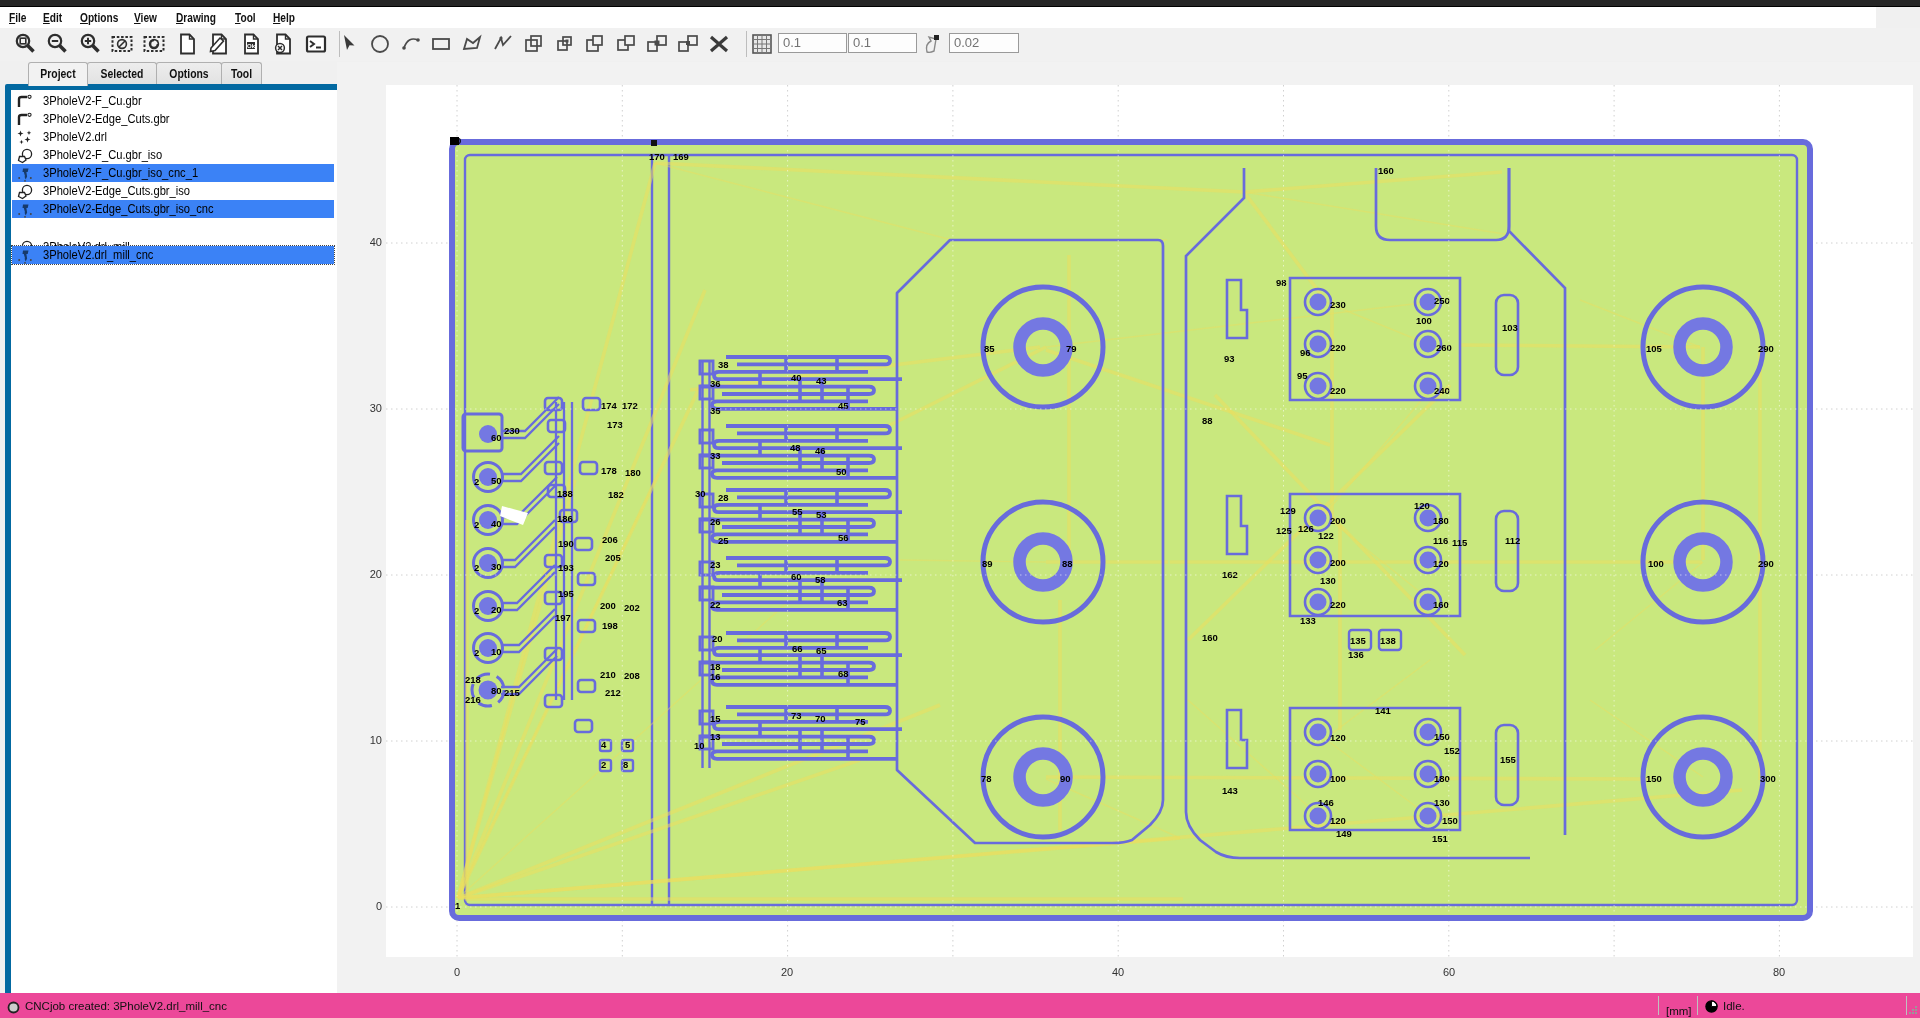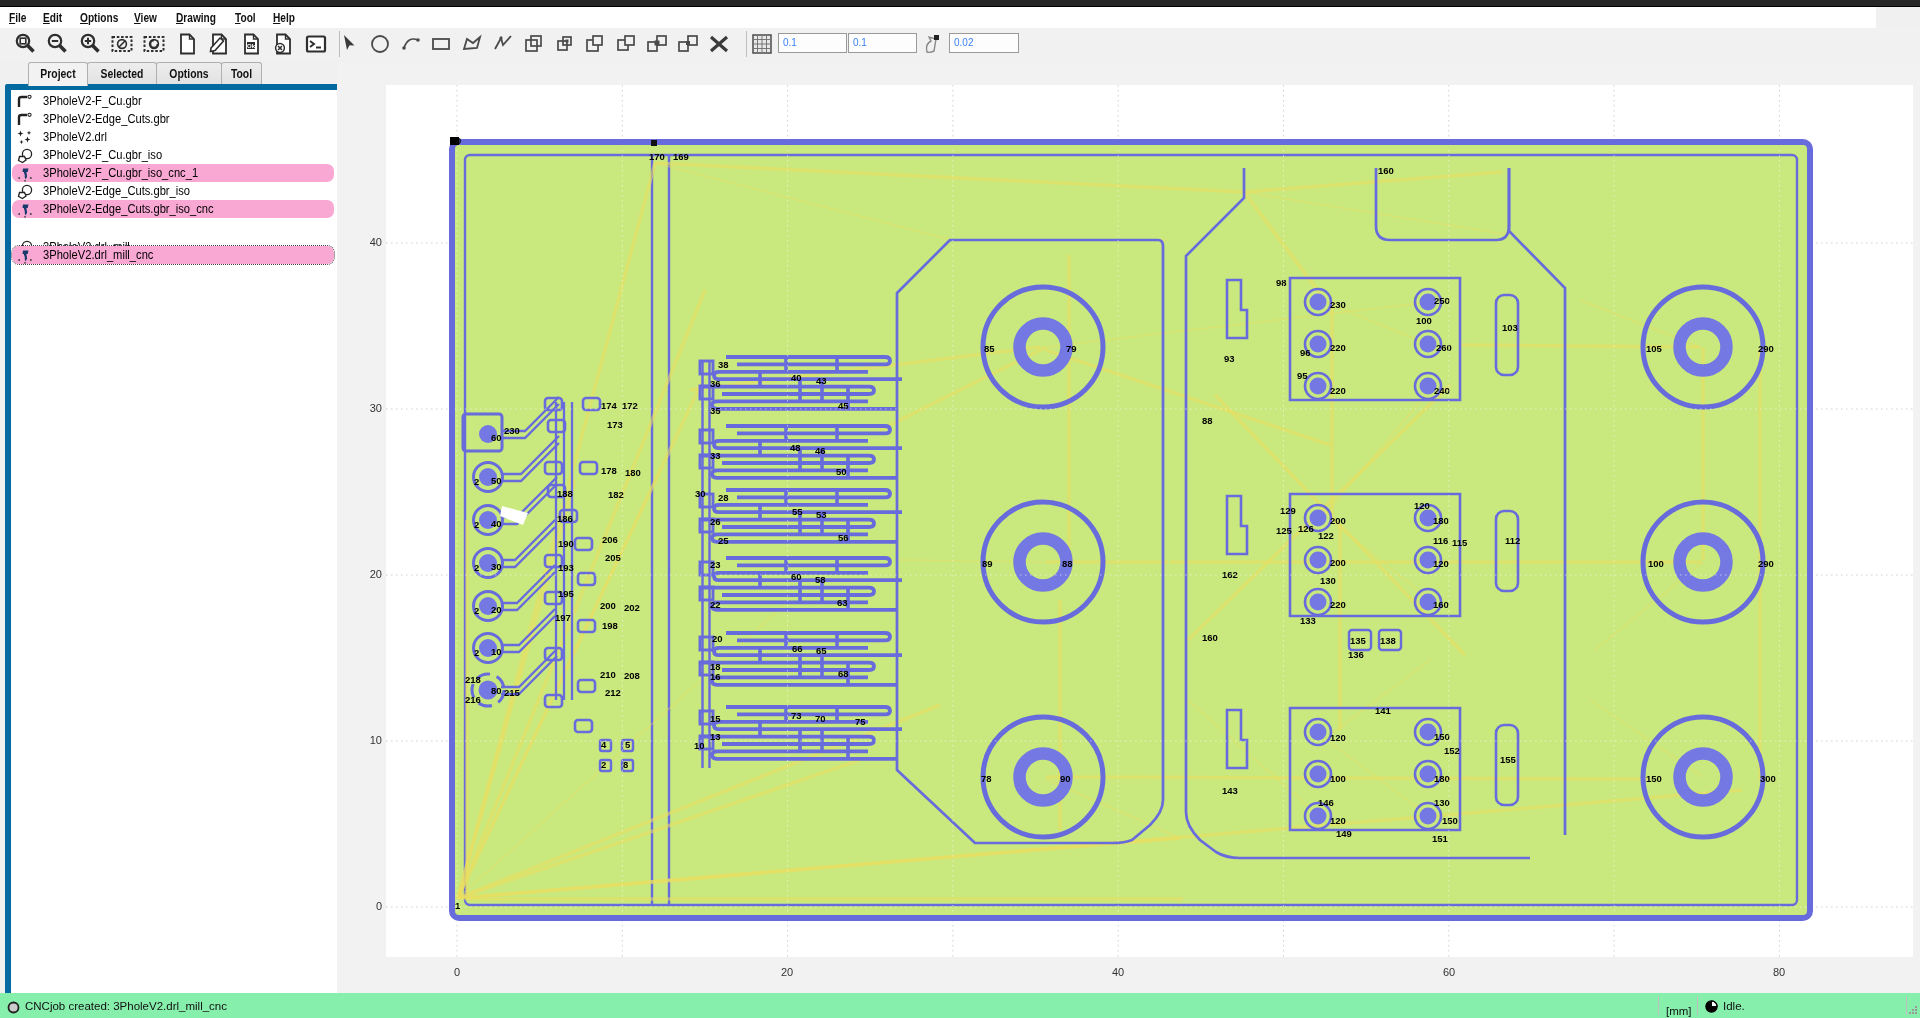--- a/index.html
+++ b/index.html
@@ -5,33 +5,33 @@
 .abs{position:absolute;}
 #topstrip{left:0;top:0;width:1920px;height:6px;background:#262626;border-bottom:1px solid #000;}
 #menubar{left:0;top:7px;width:1876px;height:21px;background:#ffffff;}
 .mitem{position:absolute;top:3px;font-size:13px;font-weight:bold;color:#111;
  transform:scaleX(0.78);transform-origin:0 0;white-space:pre;}
 .mitem u{text-decoration:underline;}
 #toolbar{left:0;top:28px;width:1920px;height:33px;background:#f1f1f1;border-bottom:1px solid #d8d8d8;}
 .tbtn{position:absolute;top:4px;width:24px;height:24px;}
 .tsep{position:absolute;top:3px;width:1px;height:26px;background:#bdbdbd;}
 .tinput{position:absolute;top:5px;height:18px;border:1px solid #9a9a9a;background:#fdfdfd;
- font-size:10px;color:#3b82f6;padding:0 0 0 4px;line-height:18px;}
+ font-size:13px;color:#737373;padding:0 0 0 4px;line-height:18px;}
 #tabbar{left:0;top:61px;width:1920px;height:23px;background:#f0f0f0;}
 .tab{position:absolute;top:1px;height:21px;border:1px solid #b0b0b0;border-bottom:none;
  border-radius:3px 3px 0 0;font-size:13px;font-weight:bold;color:#111;
  background:linear-gradient(#ededed,#e2e2e2);margin-left:25px;}
 .tab.active{background:#f2f2f2;height:23px;z-index:3;}
 .tab span{display:inline-block;transform:scaleX(0.8);transform-origin:50% 0;width:100%;text-align:center;}
 #panel{left:5px;top:84px;width:326px;height:908px;background:#ffffff;border:6px solid #0369a1;border-radius:2px;}
 .trow{position:absolute;left:1px;width:322px;height:18px;font-size:12px;color:#000;}
 .trow .ticon{position:absolute;left:5px;top:2px;}
 .trow .ttext{position:absolute;left:31px;top:2px;white-space:pre;transform:scaleX(0.93);transform-origin:0 0;}
-.trow.sel{background:#f9a8d4;border-radius:7px;}
-#statusbar{left:0;top:993px;width:1920px;height:25px;background:#86efac;font-size:11.5px;color:#111;}
+.trow.sel{background:#3b82f6;}
+#statusbar{left:0;top:993px;width:1920px;height:25px;background:#ec4899;font-size:11.5px;color:#111;}
 #plotwrap{left:337px;top:62px;width:1583px;height:931px;background:#f2f2f2;}
 .axlab{position:absolute;font-size:11px;color:#333;}
 </style>
 </head><body>
 <div id="topstrip" class="abs"></div>
 <div id="menubar" class="abs">
     <span class="mitem" style="left:9px"><u>F</u>ile</span>
     <span class="mitem" style="left:42.7px"><u>E</u>dit</span>
     <span class="mitem" style="left:79.8px"><u>O</u>ptions</span>
     <span class="mitem" style="left:134px"><u>V</u>iew</span>

